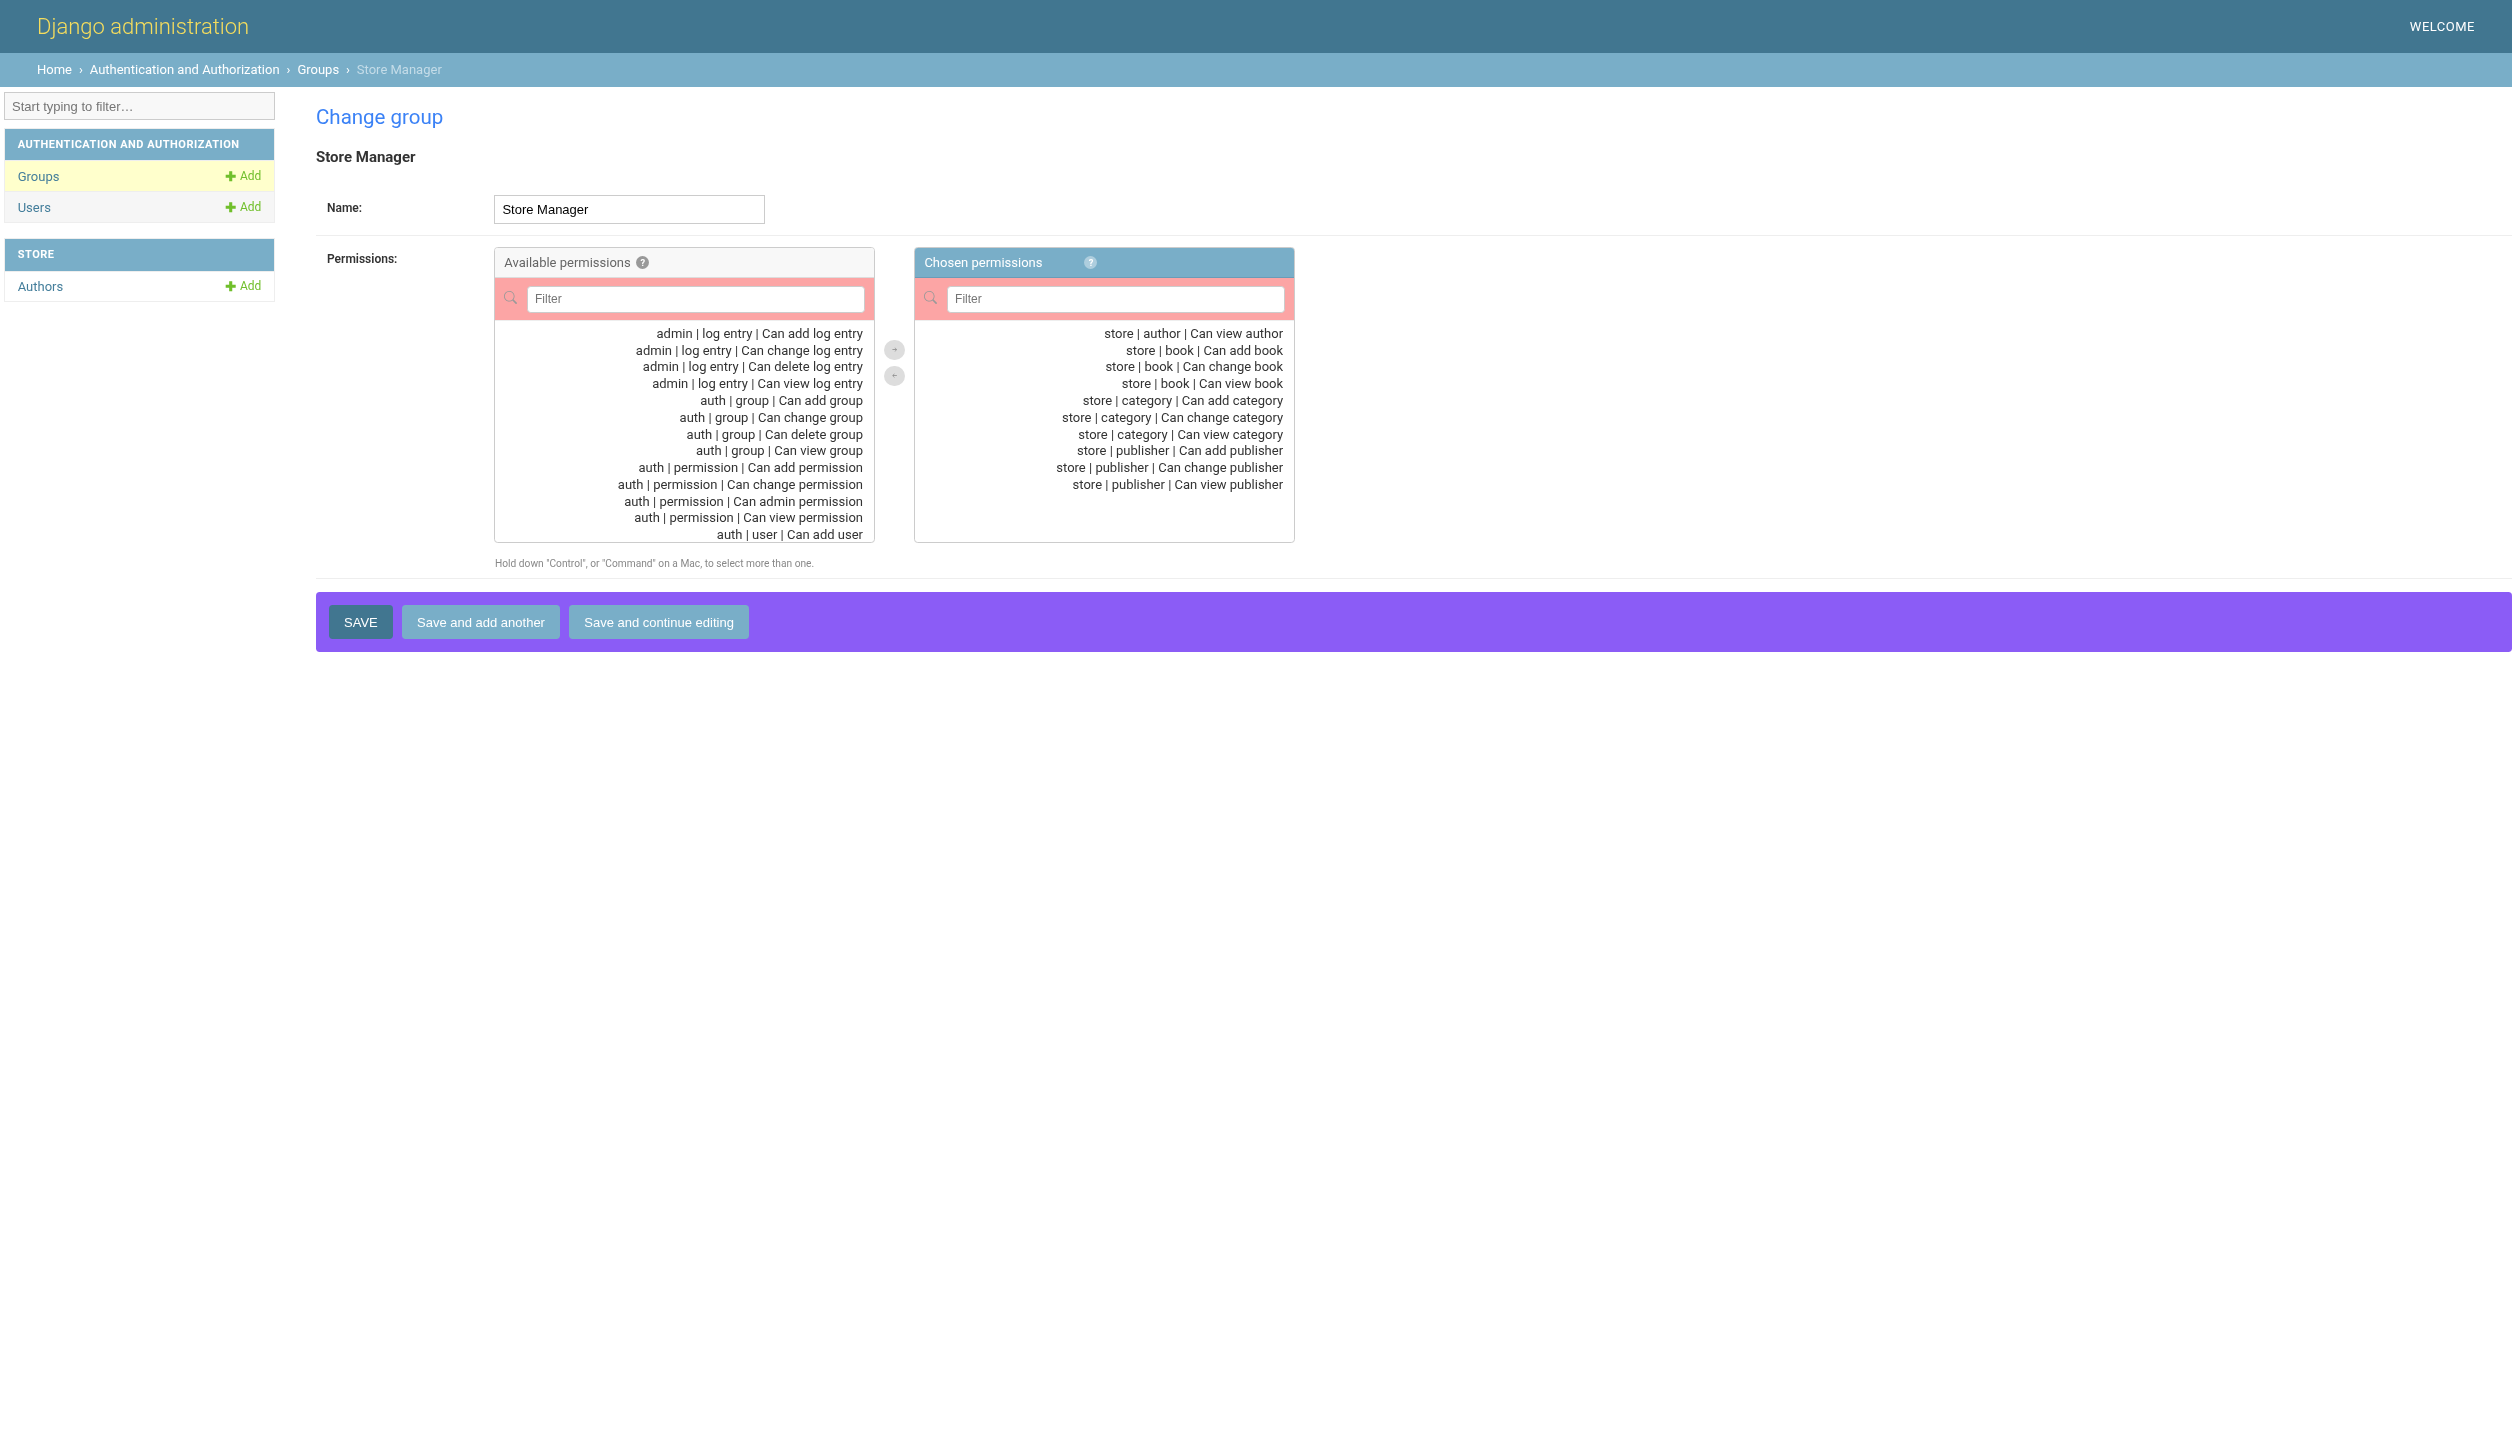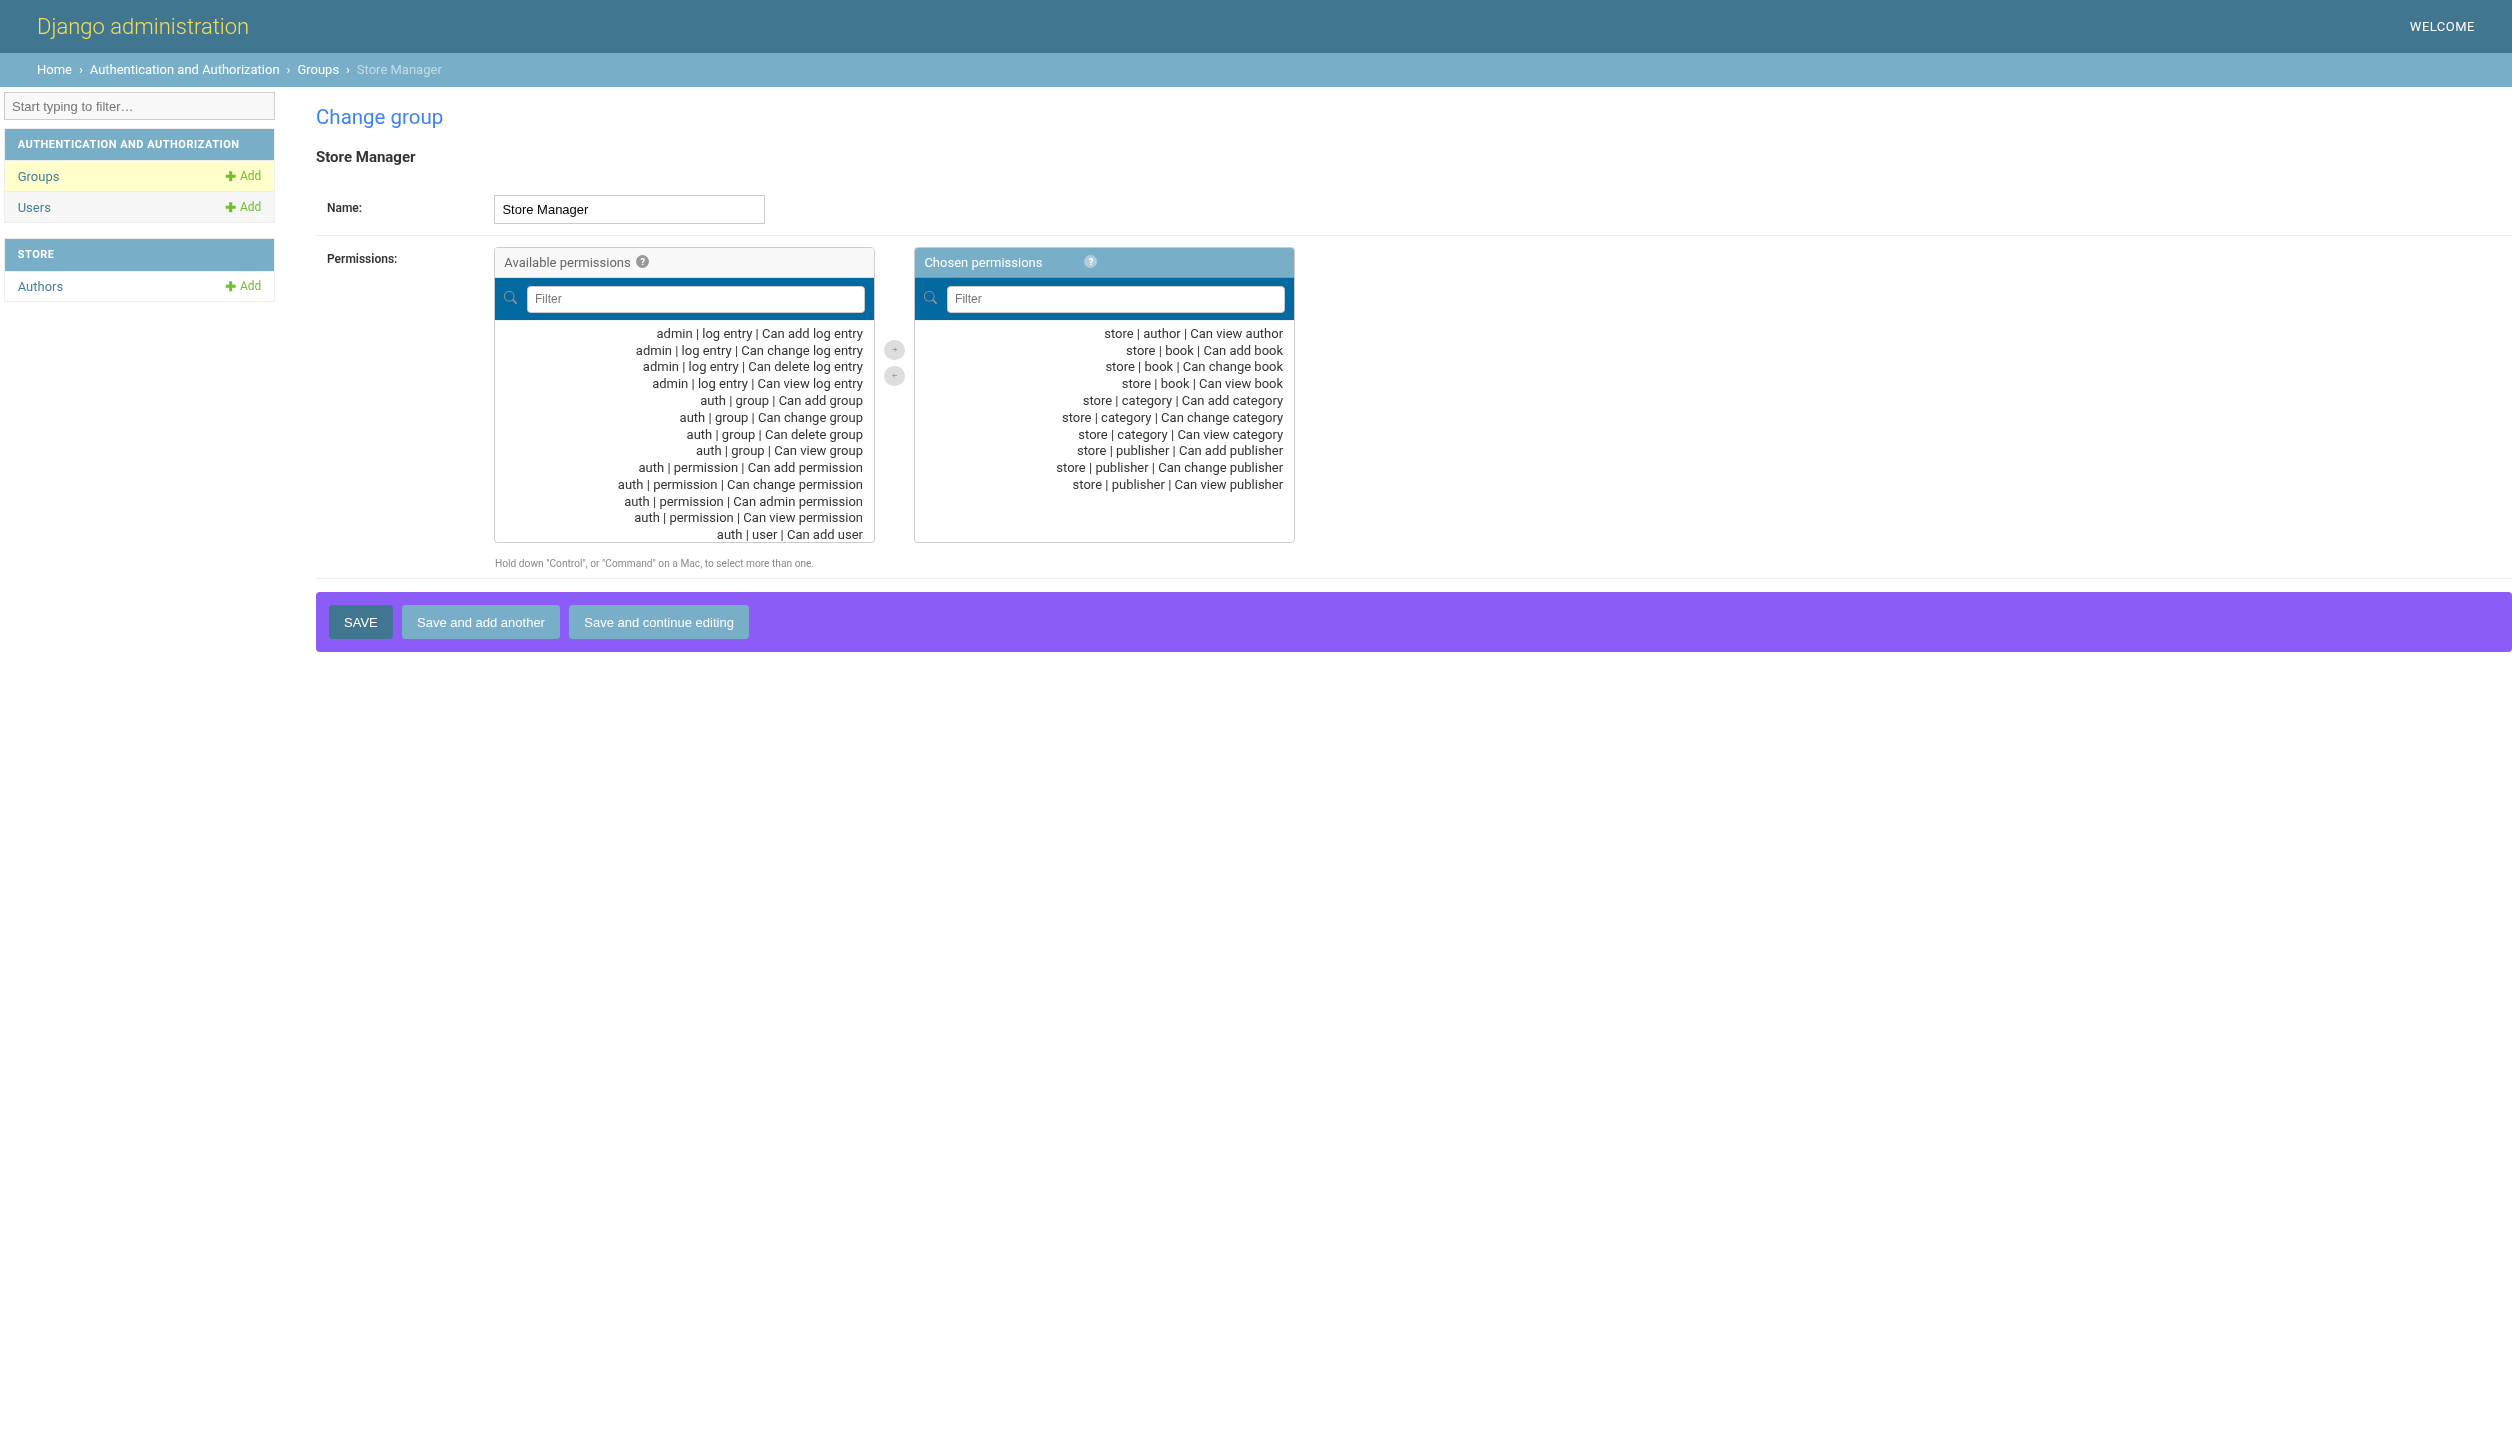--- a/index.html
+++ b/index.html
@@ -32,27 +32,27 @@
 .page-title { font-size: 20.5px; color: #3b82f6; font-weight: 400; margin-bottom: 18.6px; }
 .object-name { font-size: 15px; font-weight: 700; margin-bottom: 18.6px; color: #333; }
 
 .form-row { display: flex; padding: 11px 11px; border-bottom: 0.9px solid #eee; }
 .form-label { width: 167px; font-weight: 600; font-size: 12px; color: #333; padding-top: 5.6px; }
 .form-field { flex: 1; }
 .text-input { width: 271px; padding: 5.6px 7.4px; border: 0.9px solid #ccc; font-size: 13px; }
 
 .perms-wrap { display: flex; gap: 9.3px; align-items: flex-start; }
 .selector-col { flex: 1; border: 0.9px solid #ccc; border-radius: 3.7px; overflow: hidden; max-width: 381px; }
-.selector-header { padding: 7.4px 9.3px; font-size: 13px; color: #666; display: flex; align-items: flex-start; gap: 5.6px; }
+.selector-header { padding: 7.4px 9.3px; font-size: 13px; color: #666; display: flex; align-items: center; gap: 5.6px; }
 .selector-header.avail { background: #f8f8f8; border-bottom: 0.9px solid #ddd; }
 .selector-header.chosen { background: #79aec8; color: #fff; border-bottom: 0.9px solid #6a9cb8; gap: 42px; }
 .help-icon { display: inline-flex; width: 13px; height: 13px; border-radius: 50%; background: #999; color: #fff; align-items: center; justify-content: center; font-size: 9.3px; font-weight: bold; }
 .chosen .help-icon { background: rgba(255,255,255,0.4); }
 
-.filter-bar { display: flex; align-items: center; padding: 7.4px 9.3px; gap: 9.3px; background: #0369a1; border-bottom: 0.9px solid #eee; }
+.filter-bar { display: flex; align-items: center; padding: 7.4px 9.3px; gap: 9.3px; background: #fca5a5; border-bottom: 0.9px solid #eee; }
 .search-icon { color: #999; }
 .filter-input { flex: 1; padding: 5.6px 7.4px; border: 0.9px solid #ccc; border-radius: 3.7px; font-size: 12px; }
 
 .perms-list { height: 221px; overflow-y: auto; padding: 3.7px 0; text-align: right; }
 .perms-list.with-scrollbar { overflow-y: scroll; }
 .perm-item { padding: 0.9px 11px; font-size: 13px; color: #333; cursor: pointer; white-space: nowrap; }
 
 .transfer-buttons { display: flex; flex-direction: column; gap: 5.6px; justify-content: center; padding-top: 93px; }
 .transfer-btn { width: 20.5px; height: 20.5px; border-radius: 50%; border: none; background: #ddd; color: #888; display: flex; align-items: center; justify-content: center; cursor: pointer; font-size: 11px; }
 

